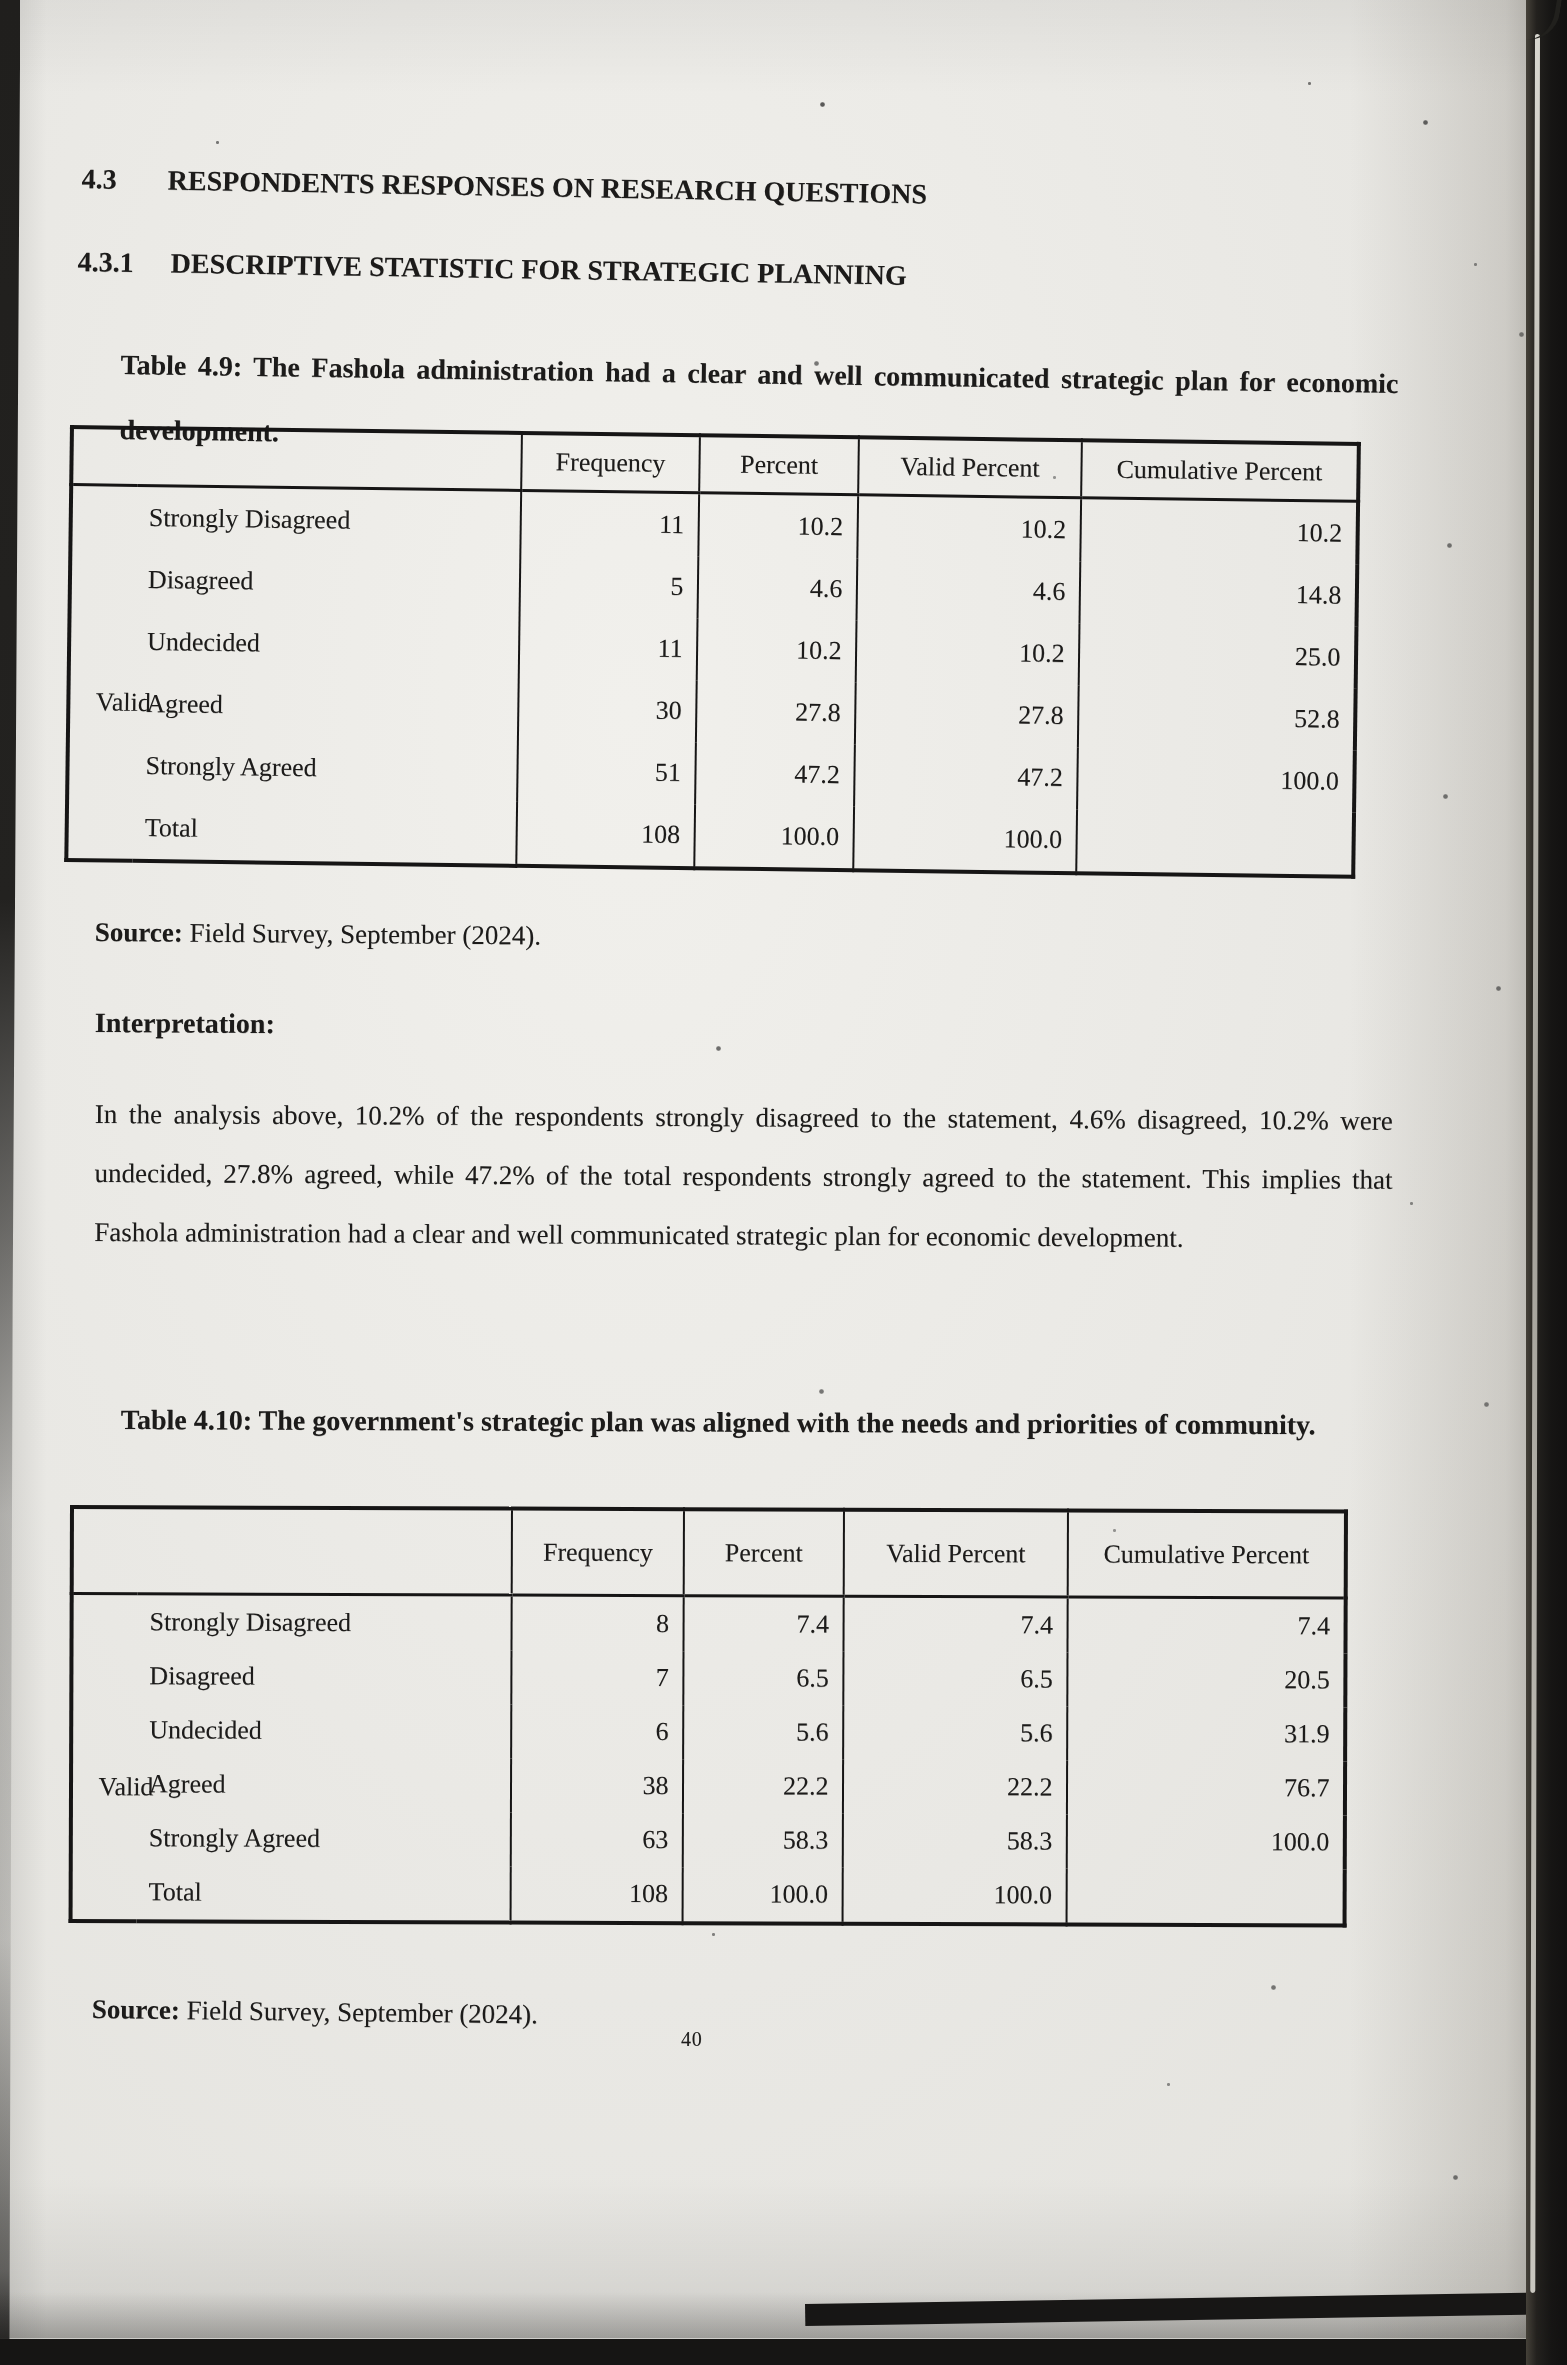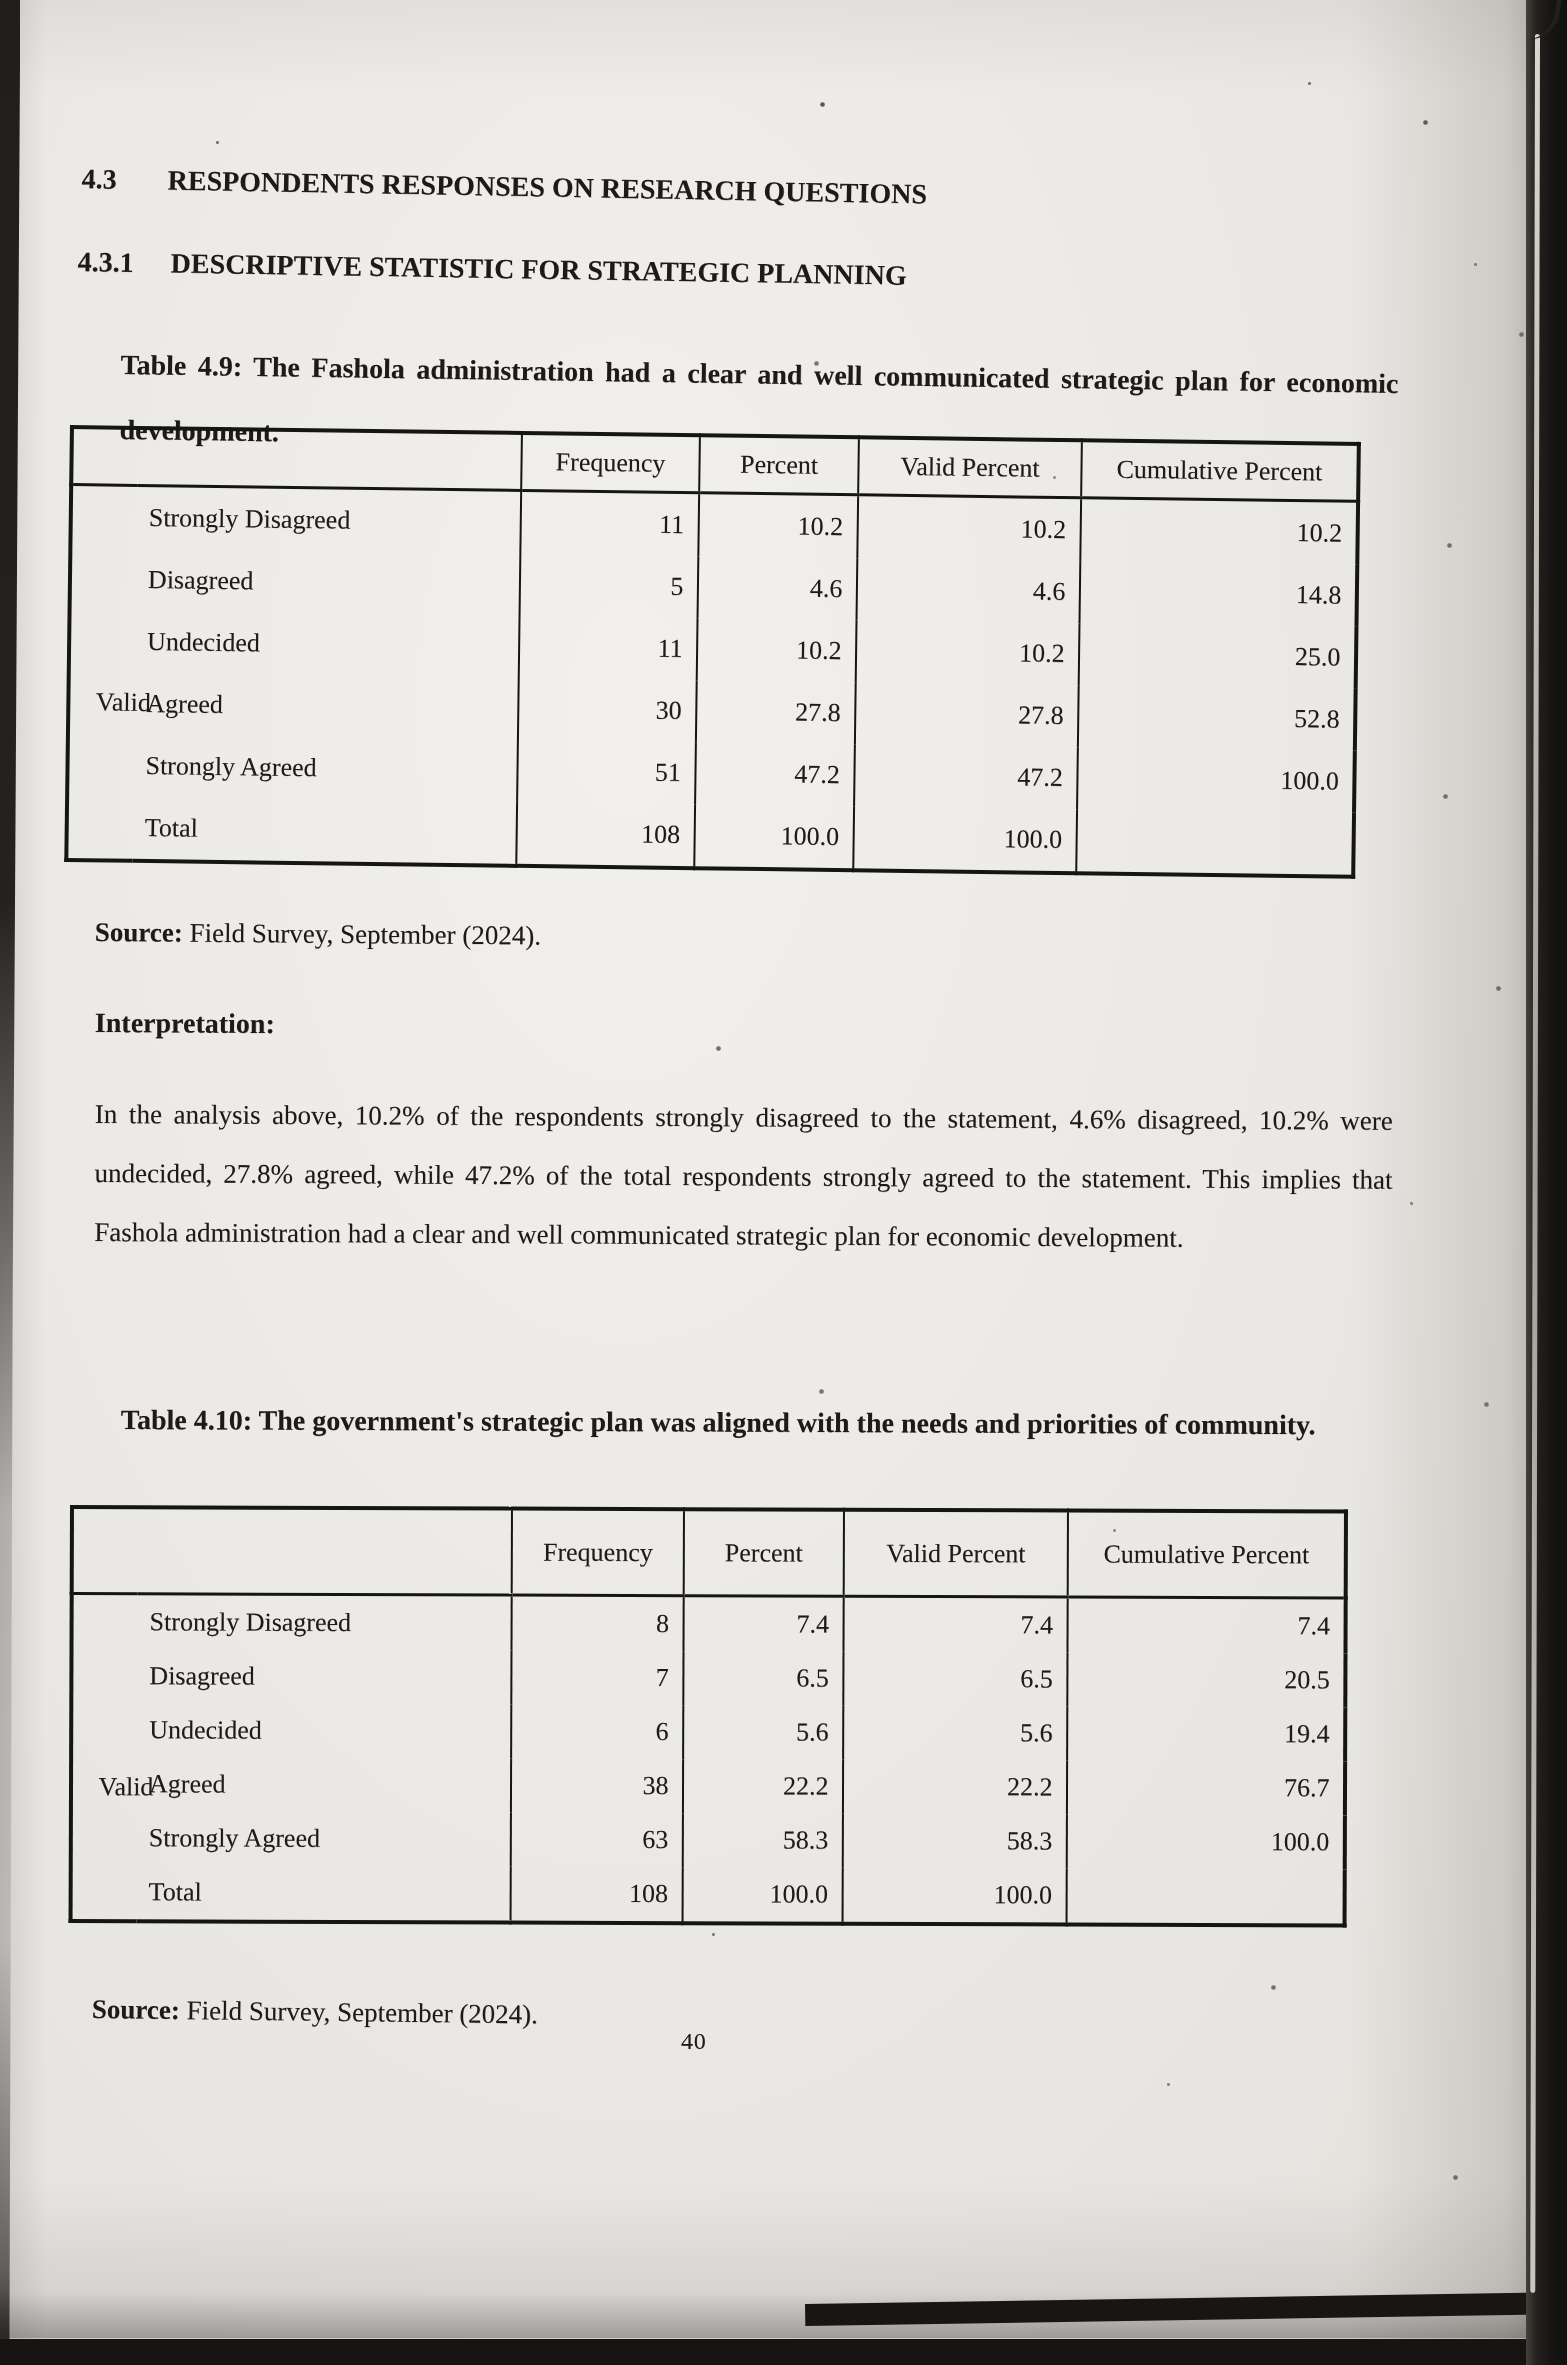--- a/index.html
+++ b/index.html
@@ -40,21 +40,21 @@
   .tbl td.num{text-align:right;padding-right:13.6px;border-left:2.5px solid #161515;}
 
   .source{font-size:27px;white-space:nowrap;}
   .source .slabel{font-weight:bold;}
   .s49{left:95px;top:890px;transform:rotate(0.45deg);}
   .s410{left:92px;top:1967px;transform:rotate(0.7deg);}
 
   .interp-h{left:95px;top:979px;font-weight:bold;font-size:28px;transform:rotate(0.35deg);}
   .body-para{left:95px;top:1058px;width:1298px;font-size:27px;line-height:59px;text-align:justify;transform:rotate(0.3deg);}
 
-  .pagenum{left:681px;top:2028px;font-size:24px;letter-spacing:0.8px;}
+  .pagenum{left:681px;top:2028px;font-size:20px;letter-spacing:0.8px;}
 
   
   .left-band{left:0;top:0;width:20.4px;height:100%;
     background:linear-gradient(to bottom,#201f1d 0%,#232220 38%,rgba(35,34,32,0.6) 52%,rgba(35,34,32,0.2) 64%,rgba(35,34,32,0.14) 82%,rgba(30,29,27,0.6) 96%,#1a1918 100%);
     clip-path:polygon(0 0,100% 0,62% 55%,46% 100%,0 100%);}
   .right-band{right:0;top:0;width:42px;height:100%;
     background:linear-gradient(to right,#454139 0%,#23211e 25%,#161514 60%,#111010 100%);}
   .edge-highlight{right:28px;top:34px;width:5.1px;height:2259px;border-radius:3.4px;transform:rotate(0.12deg);
     background:linear-gradient(to bottom,rgba(232,230,222,0.92),rgba(212,209,200,0.72) 50%,rgba(228,226,218,0.85));}
   .corner-curl{right:5.1px;top:-10.2px;width:36px;height:48px;border-right:5.1px solid #21201d;border-radius:0 0 31px 0;transform:rotate(9deg);}
@@ -207,21 +207,21 @@
           <td class="num">7</td>
           <td class="num">6.5</td>
           <td class="num">6.5</td>
           <td class="num">20.5</td>
         </tr>
         <tr>
           <td class="cat">Undecided</td>
           <td class="num">6</td>
           <td class="num">5.6</td>
           <td class="num">5.6</td>
-          <td class="num">19.4</td>
+          <td class="num">31.9</td>
         </tr>
         <tr>
           <td class="cat">Agreed</td>
           <td class="num">38</td>
           <td class="num">22.2</td>
           <td class="num">22.2</td>
           <td class="num">76.7</td>
         </tr>
         <tr>
           <td class="cat">Strongly Agreed</td>

